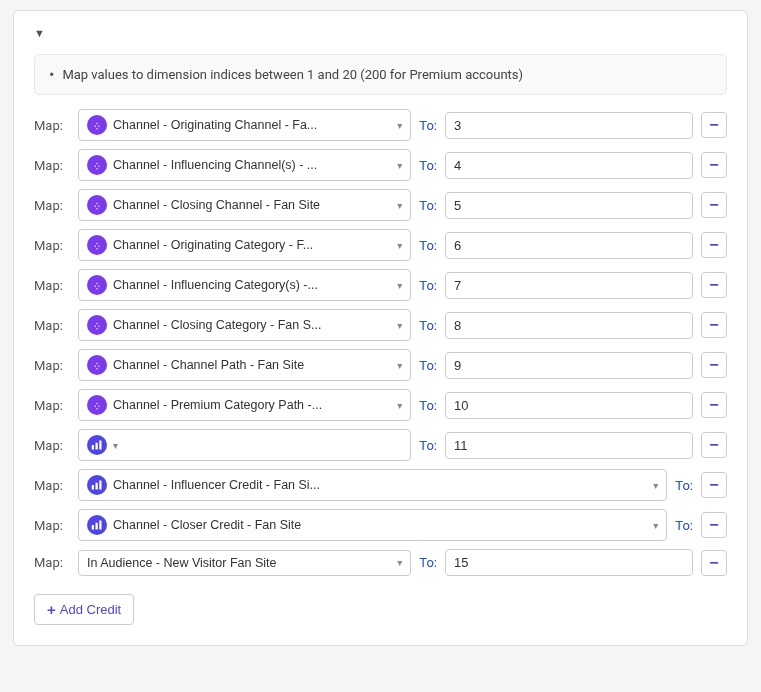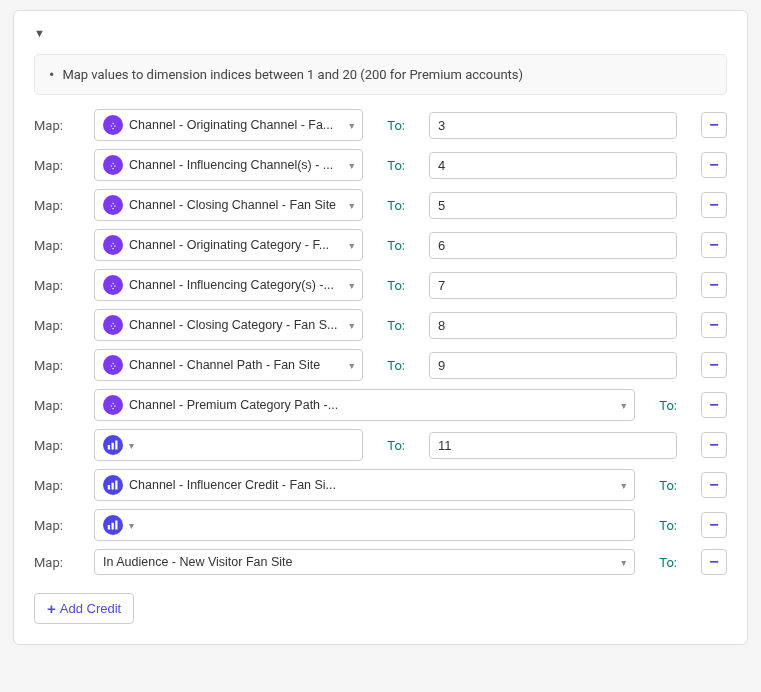--- a/index.html
+++ b/index.html
@@ -45,21 +45,21 @@
       align-items: center;
       gap: 8px;
     }
     .bullet {
       color: #555;
       font-size: 16px;
     }
     .mapping-row {
       display: flex;
       align-items: center;
-      gap: 24px;
+      gap: 8px;
       margin-bottom: 8px;
     }
     .map-label {
       color: #555;
       font-size: 13px;
       width: 36px;
       flex-shrink: 0;
     }
     .dropdown-wrapper {
       position: relative;
@@ -100,21 +100,21 @@
       overflow: hidden;
       text-overflow: ellipsis;
       white-space: nowrap;
     }
     .chevron-down {
       color: #888;
       font-size: 10px;
       flex-shrink: 0;
     }
     .to-label {
-      color: #0f766e;
+      color: #1d4ed8;
       font-size: 13px;
       flex-shrink: 0;
     }
     .to-input {
       width: 248px;
       flex-shrink: 0;
       border: 1px solid #ccc;
       border-radius: 4px;
       padding: 5px 8px;
       font-size: 13px;
@@ -265,20 +265,21 @@
       <div class="mapping-row">
         <span class="map-label">Map:</span>
         <div class="dropdown-wrapper">
           <button class="dropdown-btn">
             <span class="icon-badge purple" style="font-size: 8px;">⁛</span>
             <span class="dropdown-text">Channel - Premium Category Path -...</span>
             <span class="chevron-down">▾</span>
           </button>
         </div>
         <span class="to-label">To:</span>
+        <input type="text" class="to-input" value="10" style="">
         <button class="remove-btn">−</button>
       </div>
       <div class="mapping-row">
         <span class="map-label">Map:</span>
         <div class="dropdown-wrapper">
           <button class="dropdown-btn">
             <span class="icon-badge blue">
               <svg width="12" height="12" viewBox="0 0 16 16" fill="white">
                 <rect x="1" y="8" width="3" height="6"></rect>
                 <rect x="6" y="5" width="3" height="9"></rect>
@@ -314,35 +315,37 @@
         <span class="map-label">Map:</span>
         <div class="dropdown-wrapper">
           <button class="dropdown-btn">
             <span class="icon-badge blue">
               <svg width="12" height="12" viewBox="0 0 16 16" fill="white">
                 <rect x="1" y="8" width="3" height="6"></rect>
                 <rect x="6" y="5" width="3" height="9"></rect>
                 <rect x="11" y="2" width="3" height="12"></rect>
               </svg>
             </span>
+            <span class="dropdown-text">Channel - Closer Credit - Fan Site</span>
             <span class="chevron-down">▾</span>
           </button>
         </div>
         <span class="to-label">To:</span>
         <button class="remove-btn">−</button>
       </div>
       <div class="mapping-row">
         <span class="map-label">Map:</span>
         <div class="dropdown-wrapper">
           <button class="dropdown-btn">
             <span class="dropdown-text">In Audience - New Visitor Fan Site</span>
             <span class="chevron-down">▾</span>
           </button>
         </div>
         <span class="to-label">To:</span>
+        <input type="text" class="to-input" value="15" style="">
         <button class="remove-btn">−</button>
       </div>
     </div>
 
   <button class="add-mapping-btn">
     <span class="add-icon">+</span>
     <span>Add Credit</span>
   </button>
 </div>
 

